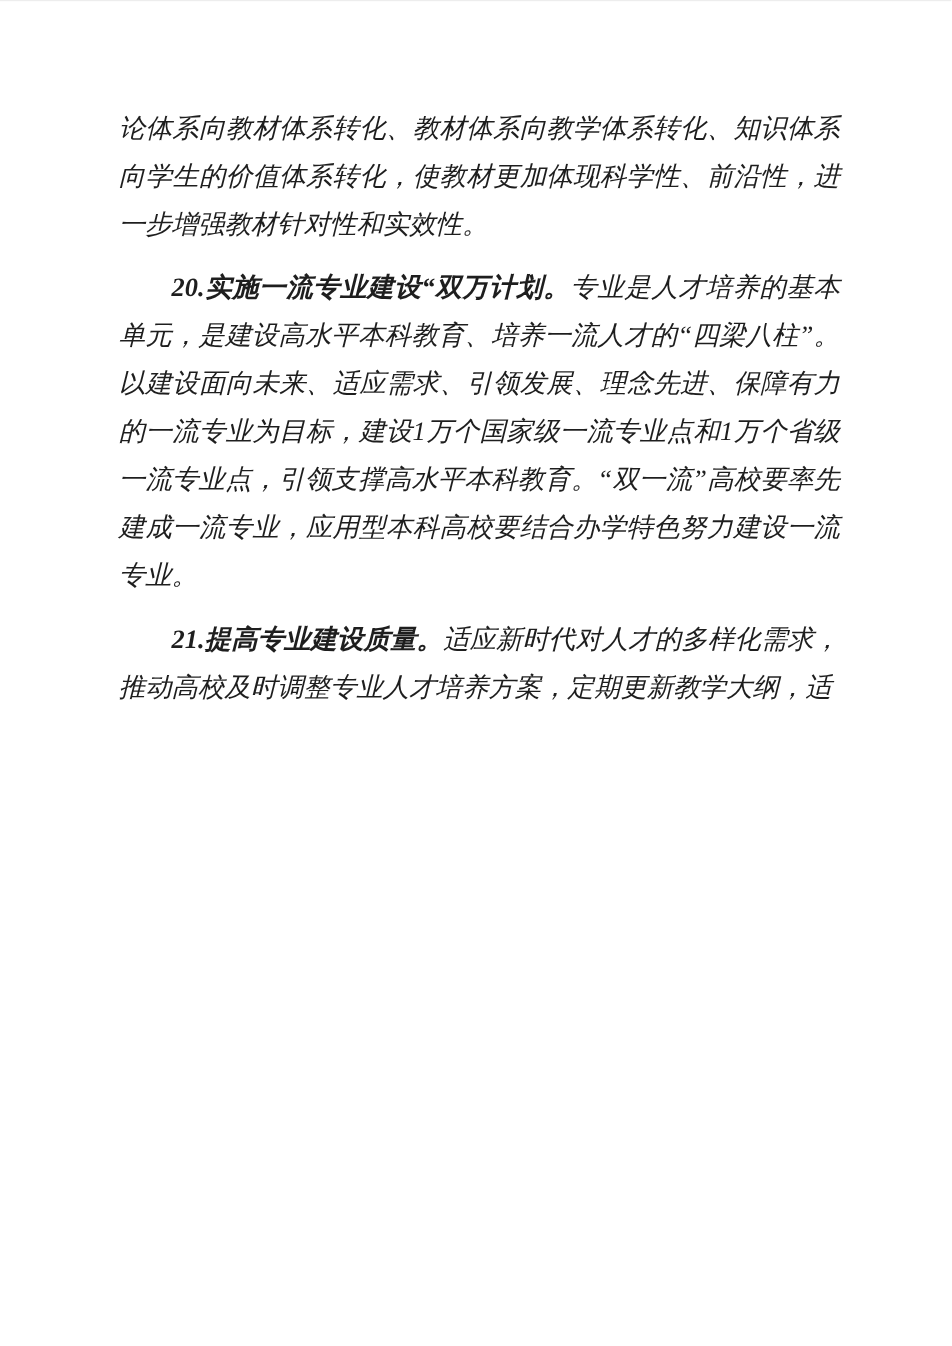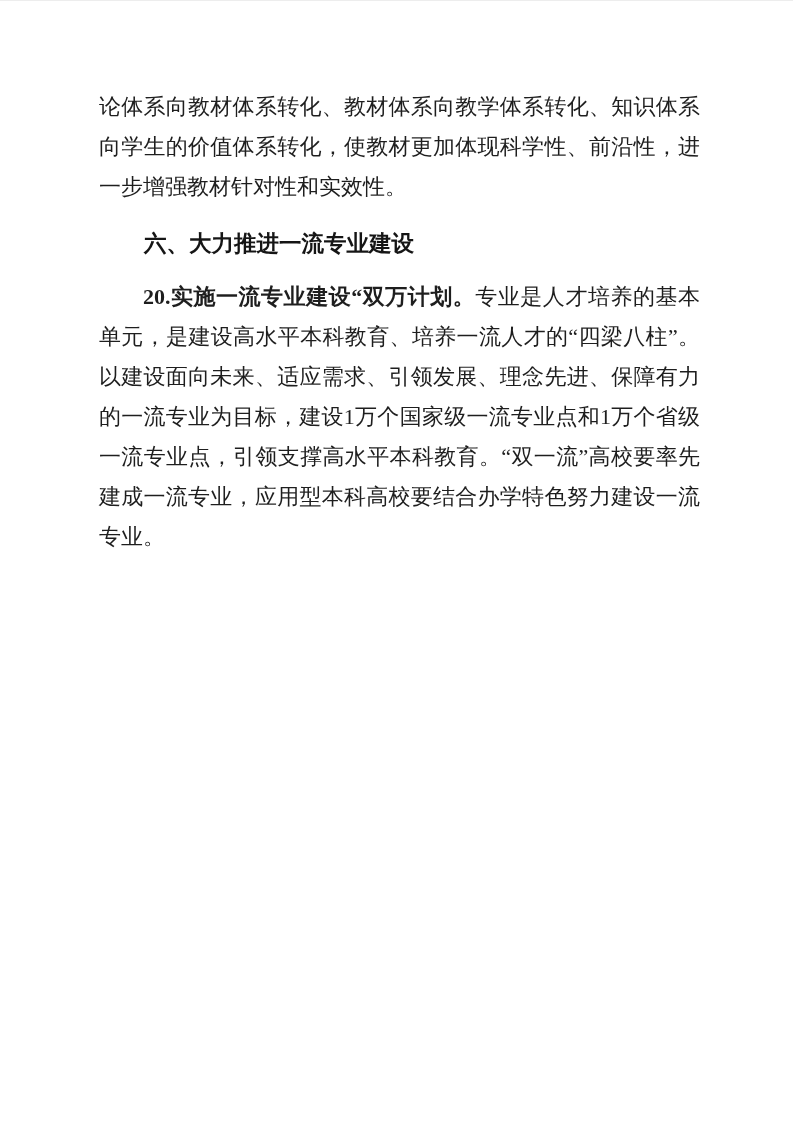--- a/index.html
+++ b/index.html
@@ -19,20 +19,21 @@
     overflow: hidden;
     color: #1e1e1e;
     font-family: "Liberation Serif", "DejaVu Serif", serif;
     font-size: 22px;
     line-height: 40px;
     text-align: justify;
     text-justify: inter-ideograph;
   }
   .para {
     margin: 13px 0 0 0;
+    font-style: italic;
   }
   .para.first {
     margin-top: 0;
   }
   .para.indent {
     text-indent: 2em;
   }
   .para .lead {
     font-weight: 700;
   }
@@ -47,18 +48,18 @@
   }
 </style>
 </head>
 <body>
 
 <div class="page">
 
   <p class="para first"><span class="lead"></span><span>论体系向教材体系转化、教材体系向教学体系转化、知识体系向学生的价值体系转化，使教材更加体现科学性、前沿性，进一步增强教材针对性和实效性。</span></p>
 
 
-  <h2 class="heading">六、大力推进一流专业建设</h2>
 
   <p class="para indent"><span class="lead">20.实施一流专业建设“双万计划。</span><span>专业是人才培养的基本单元，是建设高水平本科教育、培养一流人才的“四梁八柱”。以建设面向未来、适应需求、引领发展、理念先进、保障有力的一流专业为目标，建设1万个国家级一流专业点和1万个省级一流专业点，引领支撑高水平本科教育。“双一流”高校要率先建成一流专业，应用型本科高校要结合办学特色努力建设一流专业。</span></p>
 
+  <p class="para indent"><span class="lead">21.提高专业建设质量。</span><span>适应新时代对人才的多样化需求，推动高校及时调整专业人才培养方案，定期更新教学大纲，适</span></p>
 
 </div>
 
 </body></html>

